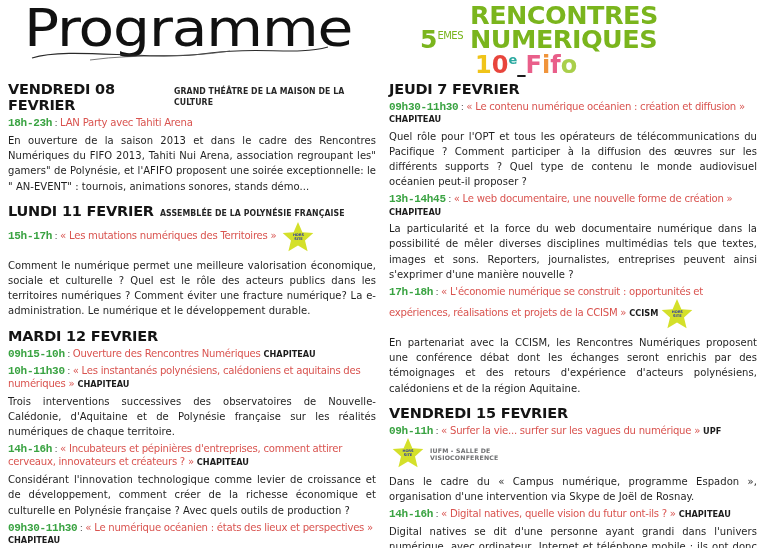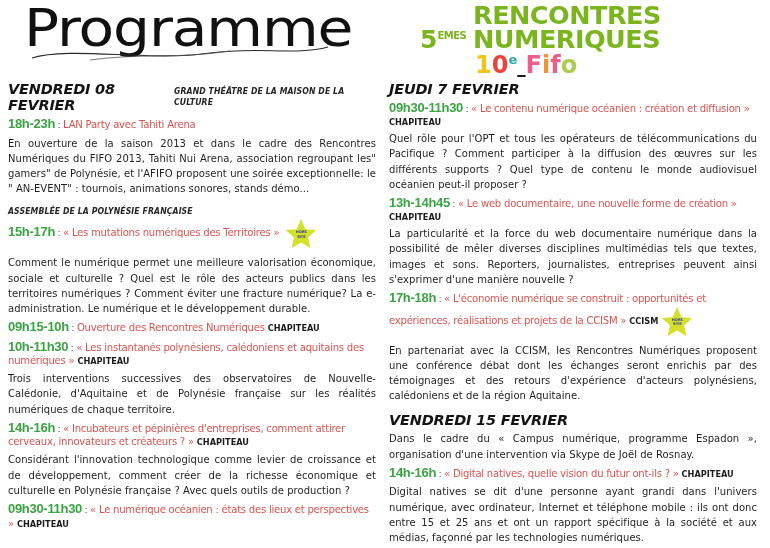--- a/index.html
+++ b/index.html
@@ -29,21 +29,21 @@
   .fest-line1{
     display:flex;align-items:flex-end;gap:3px;
   }
   .fest-num{
     font-family:"DejaVu Sans",sans-serif;
     font-size:25px;font-weight:bold;color:#7ab51d;
     line-height:.95;letter-spacing:-1px;
   }
   .fest-emes{
     font-family:"DejaVu Sans",sans-serif;
-    font-size:10px;font-weight:bold;color:#7ab51d;
+    font-size:10px;font-weight:normal;color:#7ab51d;
     margin-bottom:11px;margin-left:-2px;letter-spacing:-.5px;
   }
   .fest-main{
     font-family:"DejaVu Sans",sans-serif;
     font-size:25px;font-weight:bold;color:#7ab51d;
     letter-spacing:-.5px;line-height:.95;margin-left:4px;
     transform:scaleX(1.02);transform-origin:left bottom;
   }
   .fest-line2{
     display:flex;align-items:flex-end;margin-top:1px;padding-left:55px;text-decoration:underline;
@@ -65,38 +65,38 @@
     font-size:8.5px;font-weight:bold;color:#6f7072;
     line-height:1.45;letter-spacing:.6px;
   }
 
   
   .cols{display:flex;padding:0 8px;gap:13px;}
   .col{width:368px;}
 
   .day{
     display:flex;align-items:baseline;gap:6px;
-    margin-top:9px;margin-bottom:1px;font-style:italic;
+    margin-top:9px;margin-bottom:1px;
   }
   .day-name{
     font-family:"DejaVu Sans",sans-serif;
     font-size:14.5px;font-weight:bold;color:#141414;
     letter-spacing:-.2px;
   }
   .day-venue{
     font-family:"DejaVu Sans Condensed","DejaVu Sans",sans-serif;
     font-size:9.2px;font-weight:bold;color:#262626;
     letter-spacing:.1px;transform:scaleX(.94);transform-origin:left;
   }
 
   .slot{margin-top:3px;line-height:1.28;position:relative;}
   .slot-head{font-size:0;}
   .time{
-    font-family:Liberation Sans, sans-serif;
-    font-size:13px;font-weight:bold;color:#3aa342;
+    font-family:Liberation Mono, monospace;
+    font-size:11px;font-weight:bold;color:#3aa342;
     letter-spacing:-.3px;
     text-align:right;
   }
   .sep{font-size:9.6px;color:#4a4a4a;}
   .tt{
     font-family:"DejaVu Sans",sans-serif;
     font-size:10.1px;color:#d9534f;letter-spacing:-.25px;
   }
   .venue{
     font-family:"DejaVu Sans Condensed","DejaVu Sans",sans-serif;
@@ -159,28 +159,32 @@
     <div class="col" id="col-left">
         <div class="day">
           <span class="day-name">VENDREDI 08 FEVRIER</span>
           <span class="day-venue">GRAND THÉÂTRE DE LA MAISON DE LA CULTURE</span>
         </div>
         <div class="slot">
           <div class="slot-head"><span class="time">18h-23h</span><span class="sep"> : </span><span class="tt">LAN Party avec Tahiti Arena </span></div>
           <div class="body-txt">En ouverture de la saison 2013 et dans le cadre des Rencontres Numériques du FIFO 2013, Tahiti Nui Arena, association regroupant les" gamers" de Polynésie, et l'AFIFO proposent une soirée exceptionnelle: le " AN-EVENT" : tournois, animations sonores, stands démo...</div>
         </div>
         <div class="day">
+          <span class="day-name">LUNDI 11 FEVRIER</span>
           <span class="day-venue">ASSEMBLÉE DE LA POLYNÉSIE FRANÇAISE</span>
         </div>
         <div class="slot">
           <div class="slot-head"><span class="time">15h-17h</span><span class="sep"> : </span><span class="tt">« Les mutations numériques des Territoires » </span><span class="star"><svg width="34" height="33" viewBox="0 0 34 33">
                 <polygon points="17,0 21.4,10.2 32.3,11.1 24,18.4 26.6,29.2 17,23.4 7.4,29.2 10,18.4 1.7,11.1 12.6,10.2" fill="#d4e02a"></polygon>
               </svg><span class="lbl">HORS<br>SITE</span></span></div>
           <div class="body-txt">Comment le numérique permet une meilleure valorisation économique, sociale et culturelle ? Quel est le rôle des acteurs publics dans les territoires numériques ? Comment éviter une fracture numérique? La e-administration. Le numérique et le développement durable.</div>
         </div>
+        <div class="day">
+          <span class="day-name">MARDI 12 FEVRIER</span>
+        </div>
         <div class="slot">
           <div class="slot-head"><span class="time">09h15-10h</span><span class="sep"> : </span><span class="tt">Ouverture des Rencontres Numériques </span><span class="venue">CHAPITEAU</span></div>
         </div>
         <div class="slot">
           <div class="slot-head"><span class="time">10h-11h30</span><span class="sep"> : </span><span class="tt">« Les instantanés polynésiens, calédoniens et aquitains des numériques » </span><span class="venue">CHAPITEAU</span></div>
           <div class="body-txt">Trois interventions successives des observatoires de Nouvelle-Calédonie, d'Aquitaine et de Polynésie française sur les réalités numériques de chaque territoire.</div>
         </div>
         <div class="slot">
           <div class="slot-head"><span class="time">14h-16h</span><span class="sep"> : </span><span class="tt">« Incubateurs et pépinières d'entreprises, comment attirer cerveaux, innovateurs et créateurs ? » </span><span class="venue">CHAPITEAU</span></div>
           <div class="body-txt">Considérant l'innovation technologique comme levier de croissance et de développement, comment créer de la richesse économique et culturelle en Polynésie française ? Avec quels outils de production ?</div>
@@ -204,20 +208,23 @@
         <div class="slot">
           <div class="slot-head"><span class="time">17h-18h</span><span class="sep"> : </span><span class="tt">« L'économie numérique se construit : opportunités et expériences, réalisations et projets de la CCISM » </span><span class="venue">CCISM</span><span class="star"><svg width="34" height="33" viewBox="0 0 34 33">
                 <polygon points="17,0 21.4,10.2 32.3,11.1 24,18.4 26.6,29.2 17,23.4 7.4,29.2 10,18.4 1.7,11.1 12.6,10.2" fill="#d4e02a"></polygon>
               </svg><span class="lbl">HORS<br>SITE</span></span></div>
           <div class="body-txt">En partenariat avec la CCISM, les Rencontres Numériques proposent une conférence débat dont les échanges seront enrichis par des témoignages et des retours d'expérience d'acteurs polynésiens, calédoniens et de la région Aquitaine.</div>
         </div>
         <div class="day">
           <span class="day-name">VENDREDI 15 FEVRIER</span>
         </div>
         <div class="slot">
+          <div class="slot-head"><span class="time">09h-11h</span><span class="sep"> : </span><span class="tt">« Surfer la vie... surfer sur les vagues du numérique » </span><span class="venue">UPF</span><span class="star"><svg width="34" height="33" viewBox="0 0 34 33">
+                <polygon points="17,0 21.4,10.2 32.3,11.1 24,18.4 26.6,29.2 17,23.4 7.4,29.2 10,18.4 1.7,11.1 12.6,10.2" fill="#d4e02a"></polygon>
+              </svg><span class="lbl">HORS<br>SITE</span></span><span class="venue-note">IUFM - SALLE DE<br>VISIOCONFERENCE</span></div>
           <div class="body-txt">Dans le cadre du « Campus numérique, programme Espadon », organisation d'une intervention via Skype de Joël de Rosnay.</div>
         </div>
         <div class="slot">
           <div class="slot-head"><span class="time">14h-16h</span><span class="sep"> : </span><span class="tt">« Digital natives, quelle vision du futur ont-ils ? » </span><span class="venue">CHAPITEAU</span></div>
           <div class="body-txt">Digital natives se dit d'une personne ayant grandi dans l'univers numérique, avec ordinateur, Internet et téléphone mobile : ils ont donc entre 15 et 25 ans et ont un rapport spécifique à la société et aux médias, façonné par les technologies numériques.</div>
         </div>
       </div>
   </div>
 
 </div>

